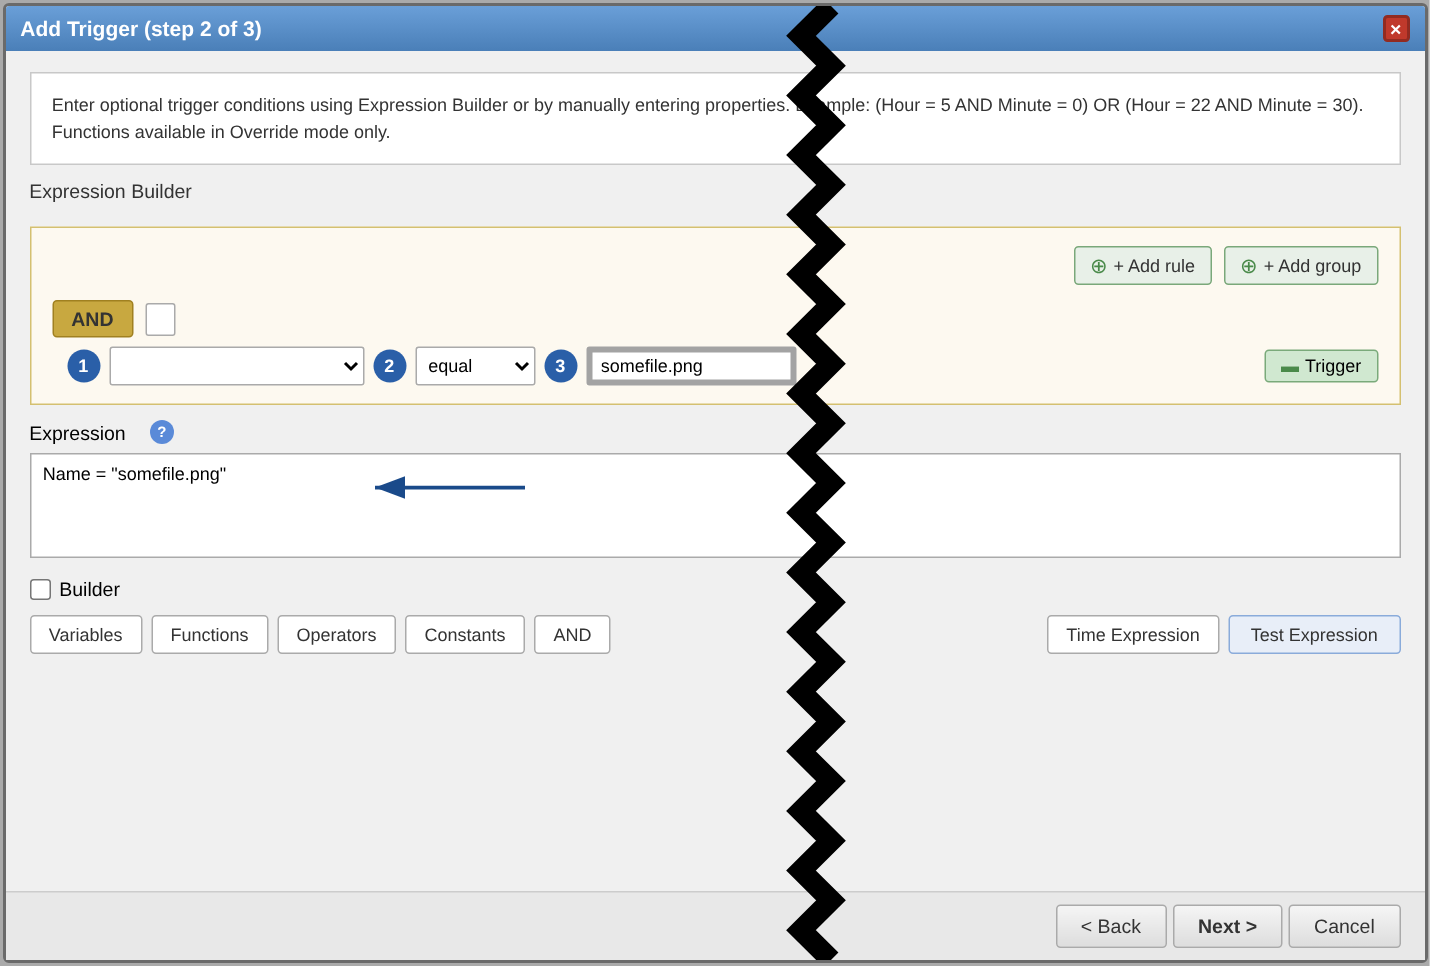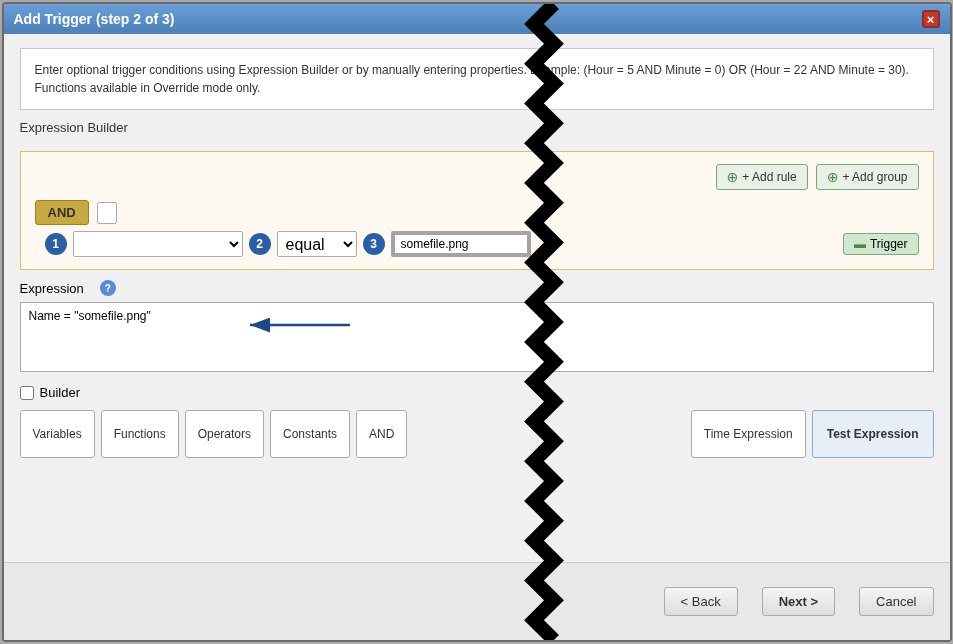--- a/index.html
+++ b/index.html
@@ -151,21 +151,21 @@
       padding: 12px 4px;
       font-size: 12px;
       border-radius: 2px;
     }
     .op-select {
       width: 80px;
       height: 26px;
       border: 1px solid #aaa;
       background: white;
       padding: 2px 4px;
-      font-size: 16px;
+      font-size: 12px;
       border-radius: 2px;
     }
     .value-input {
       width: 140px;
       height: 26px;
       border: 4px solid #a3a3a3;
       background: white;
       padding: 2px 6px;
       font-size: 12px;
       border-radius: 2px;
@@ -238,33 +238,33 @@
       border-radius: 3px;
       padding: 5px 12px;
       font-size: 12px;
       cursor: pointer;
       color: #333;
     }
     .expr-btn-primary {
       background: #e8eef8;
       border: 1px solid #8aabda;
       border-radius: 3px;
-      padding: 16px 14px;
-      font-size: 12px;
-      font-weight: bold;
+      padding: 5px 14px;
+      font-size: 12px;
+      font-weight: normal;
       cursor: pointer;
       color: #333;
     }
     .dialog-footer {
       border-top: 1px solid #ccc;
       background: #e8e8e8;
-      padding: 24px 16px;
+      padding: 8px 16px;
       display: flex;
       justify-content: flex-end;
-      gap: 24px;
+      gap: 4px;
     }
     .footer-btn {
       background: linear-gradient(to bottom, #f5f5f5, #ddd);
       border: 1px solid #aaa;
       border-radius: 3px;
       padding: 6px 16px;
       font-size: 13px;
       cursor: pointer;
       color: #333;
     }

